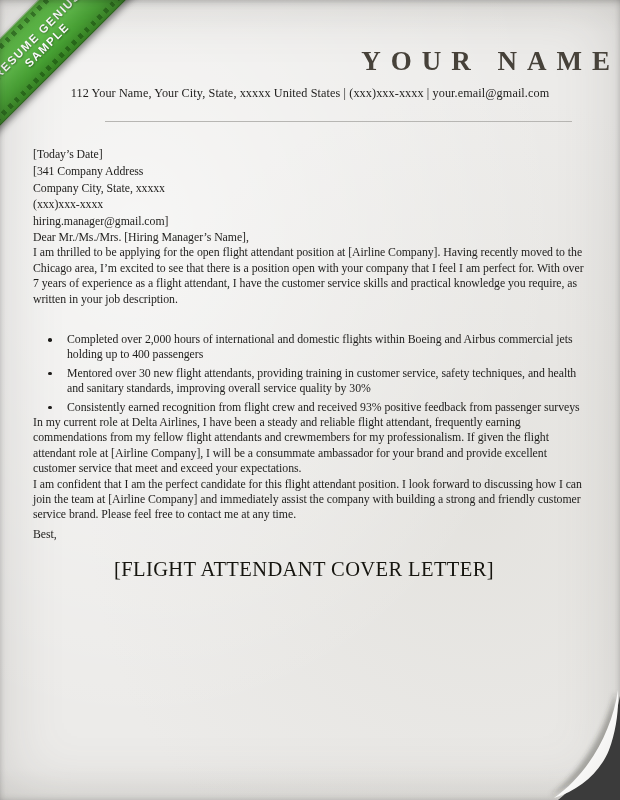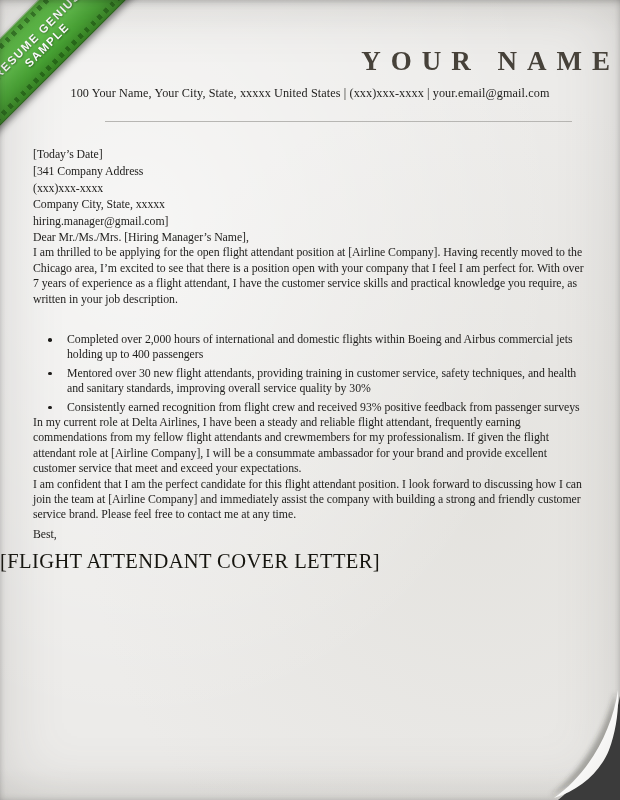--- a/index.html
+++ b/index.html
@@ -62,51 +62,51 @@
   .achievements li{position:relative;padding-left:20px;width:518px;}
   .achievements li + li{margin-top:3px;}
   .dot{position:absolute;left:1px;top:6px;width:3.5px;height:3.5px;border-radius:50%;background:#1e1d1b;}
   .p3{margin-top:15px;}
   .p4{margin-top:21px;}
   .valediction{margin-top:4px;}
   .signature{margin-top:2px;}
 
   
   .doc-title{
-    margin-top:8px;padding-right:12px;text-align:left;
+    margin-top:16px;padding-right:12px;text-align:center;
     font-size:20.5px;letter-spacing:.4px;color:#16150f;
   }
 
   
   .curl{position:absolute;right:0;bottom:0;z-index:40;display:block;}
 </style>
 </head>
 <body>
 
 <div class="page">
 
   <div class="ribbon-wrap">
     <div class="ribbon">
       <span class="ribbon-line">RESUME GENIUS</span>
       <span class="ribbon-line">SAMPLE</span>
     </div>
   </div>
 
   <header>
     <h1 class="name">YOUR NAME</h1>
-    <div class="contact">100 Your Name, Your City, State, xxxxx United States | (xxx)xxx-xxxx | your.email@gmail.com</div>
+    <div class="contact">112 Your Name, Your City, State, xxxxx United States | (xxx)xxx-xxxx | your.email@gmail.com</div>
     <hr class="rule">
   </header>
 
   <main class="letter">
     <div class="address">
       <div>[Today’s Date]</div>
       <div>[341 Company Address</div>
+      <div>Company City, State, xxxxx</div>
       <div>(xxx)xxx-xxxx</div>
-      <div>Company City, State, xxxxx</div>
       <div>hiring.manager@gmail.com]</div>
     </div>
 
     <p class="salutation">Dear Mr./Ms./Mrs. [Hiring Manager’s Name],</p>
 
     <p class="p1">I am thrilled to be applying for the open flight attendant position at [Airline Company]. Having recently moved to the Chicago area, I’m excited to see that there is a position open with your company that I feel I am perfect for. With over 7 years of experience as a flight attendant, I have the customer service skills and practical knowledge you require, as written in your job description.</p>
 
 
     <ul class="achievements">
       <li>

